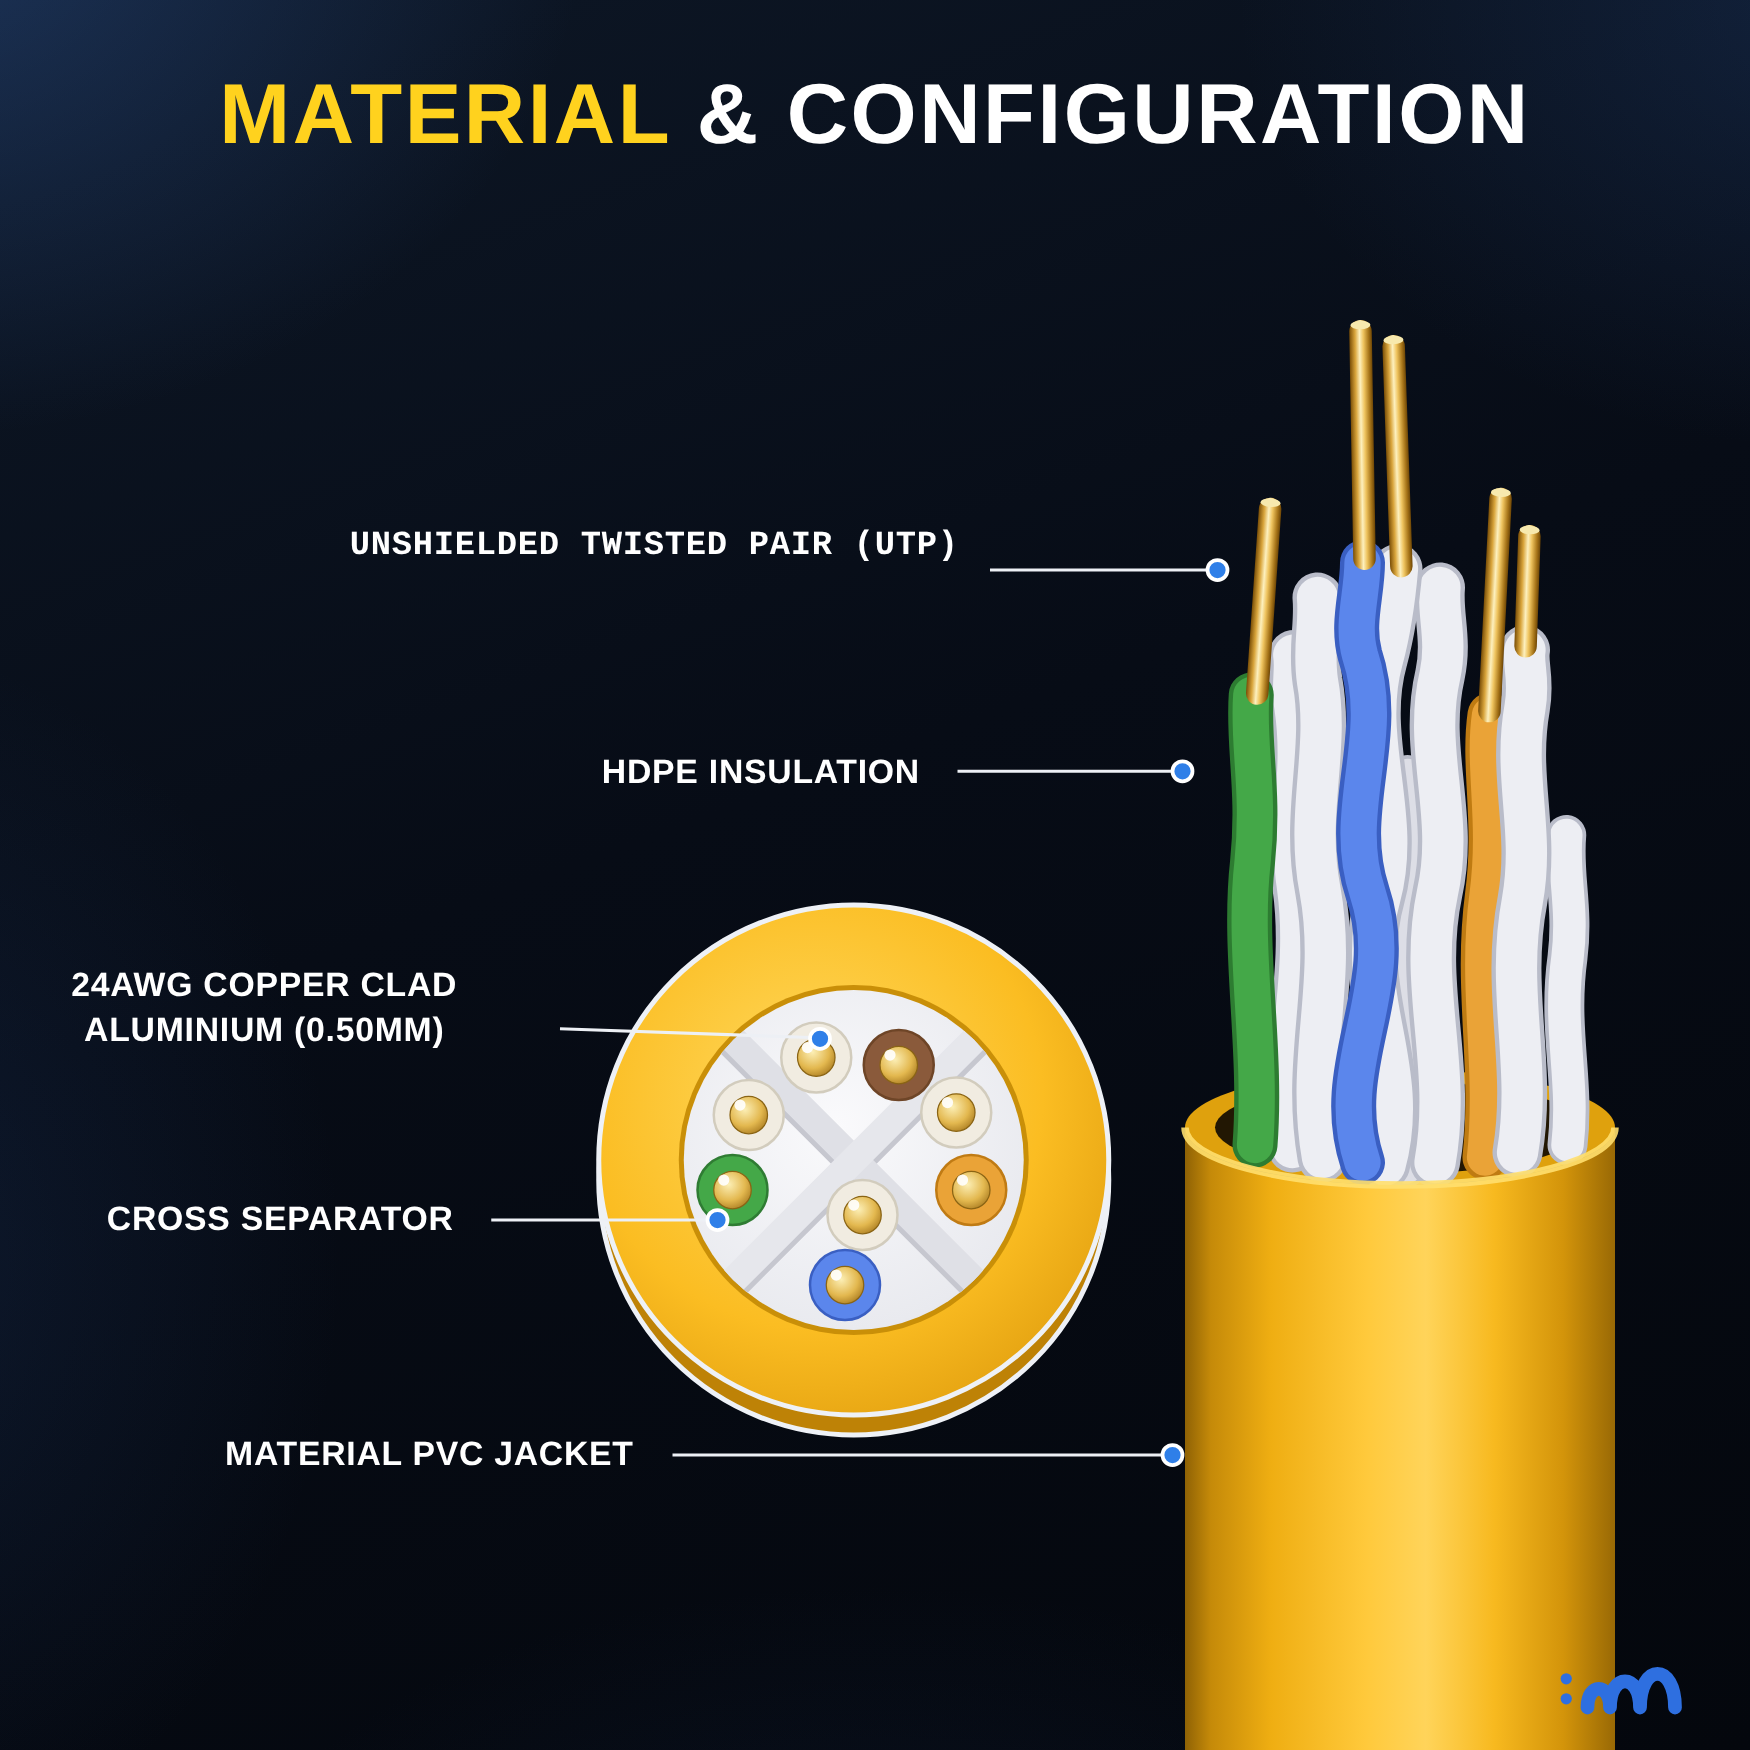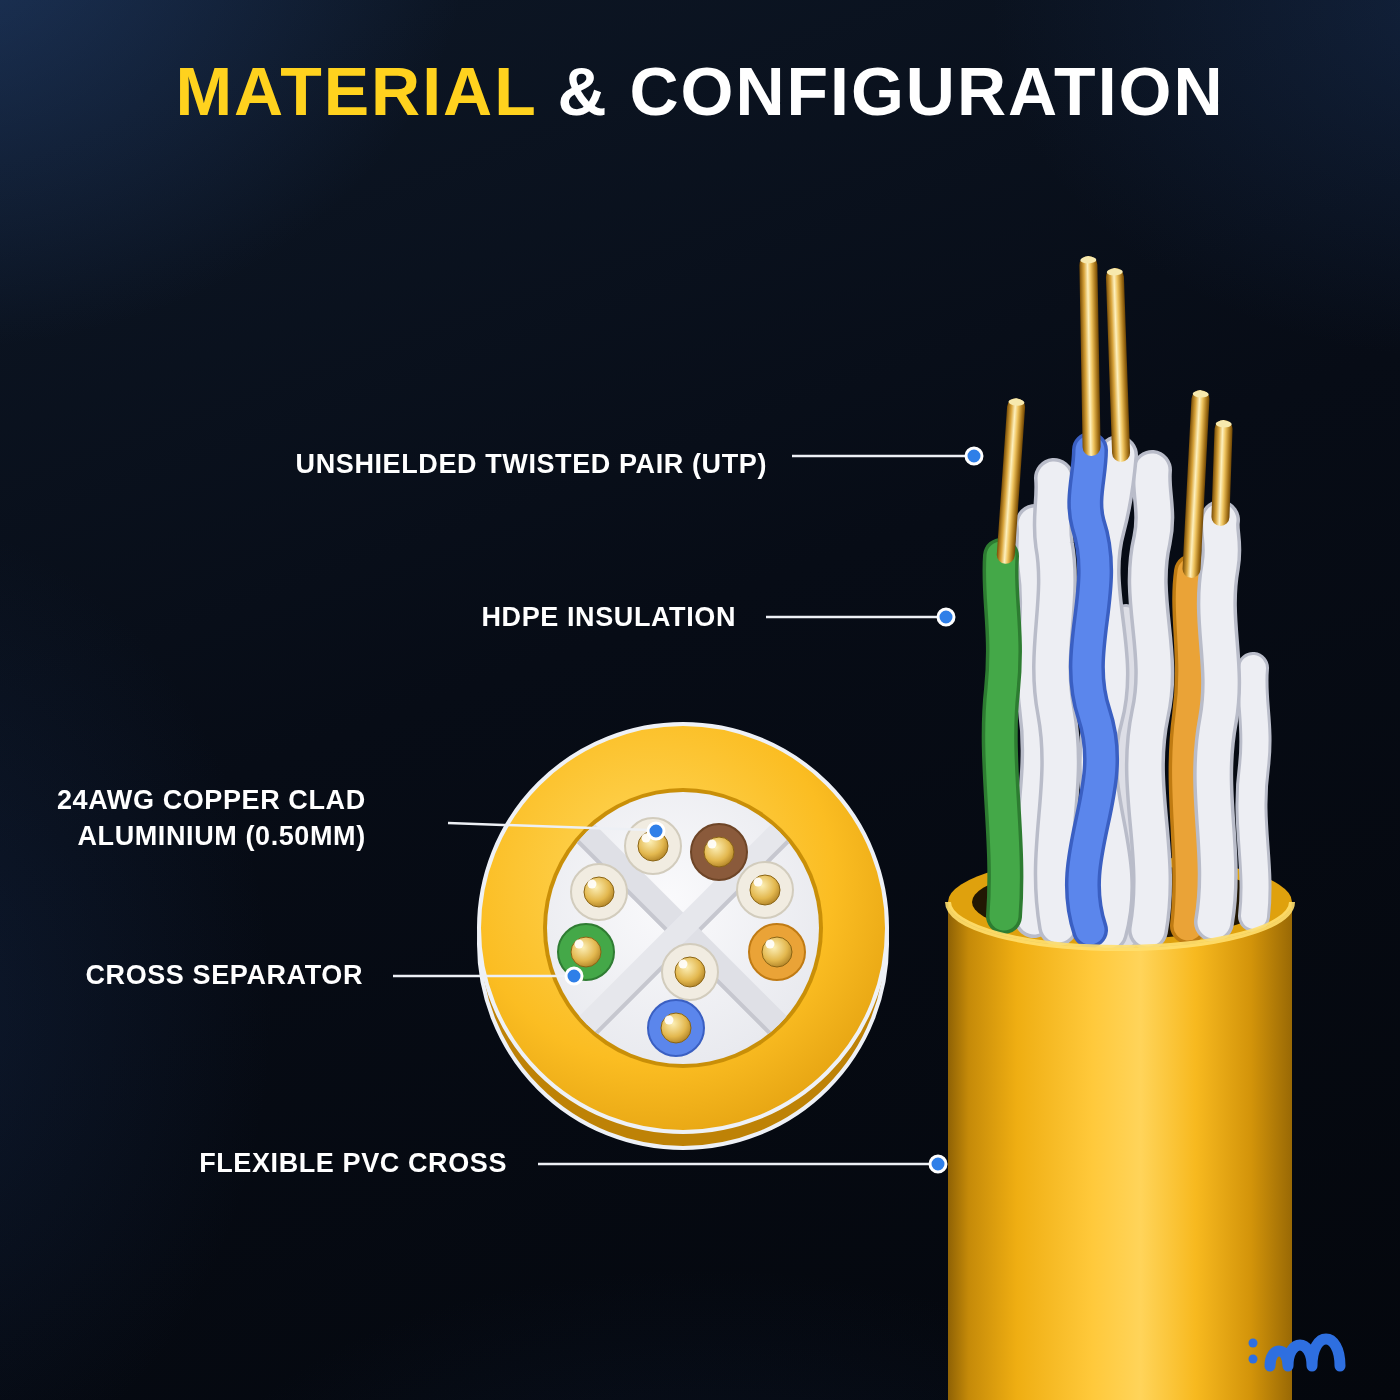--- a/index.html
+++ b/index.html
@@ -16,22 +16,22 @@
   .artwork{position:absolute;inset:0;display:block;}
   .title{
     position:absolute;top:52px;left:0;width:100%;text-align:center;
     font-size:68px;font-weight:800;letter-spacing:2px;color:#ffffff;white-space:nowrap;
   }
   .title .t-hl{color:#FFD21E;}
   .label{
     position:absolute;color:#ffffff;font-size:27px;font-weight:700;
     letter-spacing:.6px;white-space:nowrap;line-height:32px;
   }
-  .label.two-line{line-height:36px;text-align:right;margin-top:12px;}
-  .lbl-utp{top:448px;right:633px;}
+  .label.two-line{line-height:36px;text-align:center;}
+  .lbl-utp{top:421px;right:633px;font-family:Liberation Mono, monospace;}
   .lbl-hdpe{top:601px;right:664px;margin-left:24px;}
   .lbl-copper{top:770px;left:57px;}
   .lbl-cross{top:959px;right:1037px;}
   .lbl-jacket{top:1147px;right:893px;}
 </style>
 </head>
 <body>
 
 <div class="stage">
 
@@ -245,15 +245,15 @@
     <span class="t-rest">&amp; CONFIGURATION</span>
   </div>
 
   <div class="label lbl-utp">UNSHIELDED TWISTED PAIR (UTP)</div>
   <div class="label lbl-hdpe">HDPE INSULATION</div>
   <div class="label two-line lbl-copper">
     <div>24AWG COPPER CLAD</div>
     <div>ALUMINIUM (0.50MM)</div>
   </div>
   <div class="label lbl-cross">CROSS SEPARATOR</div>
-  <div class="label lbl-jacket">FLEXIBLE PVC CROSS</div>
+  <div class="label lbl-jacket">MATERIAL PVC JACKET</div>
 
 </div>
 
 </body></html>

